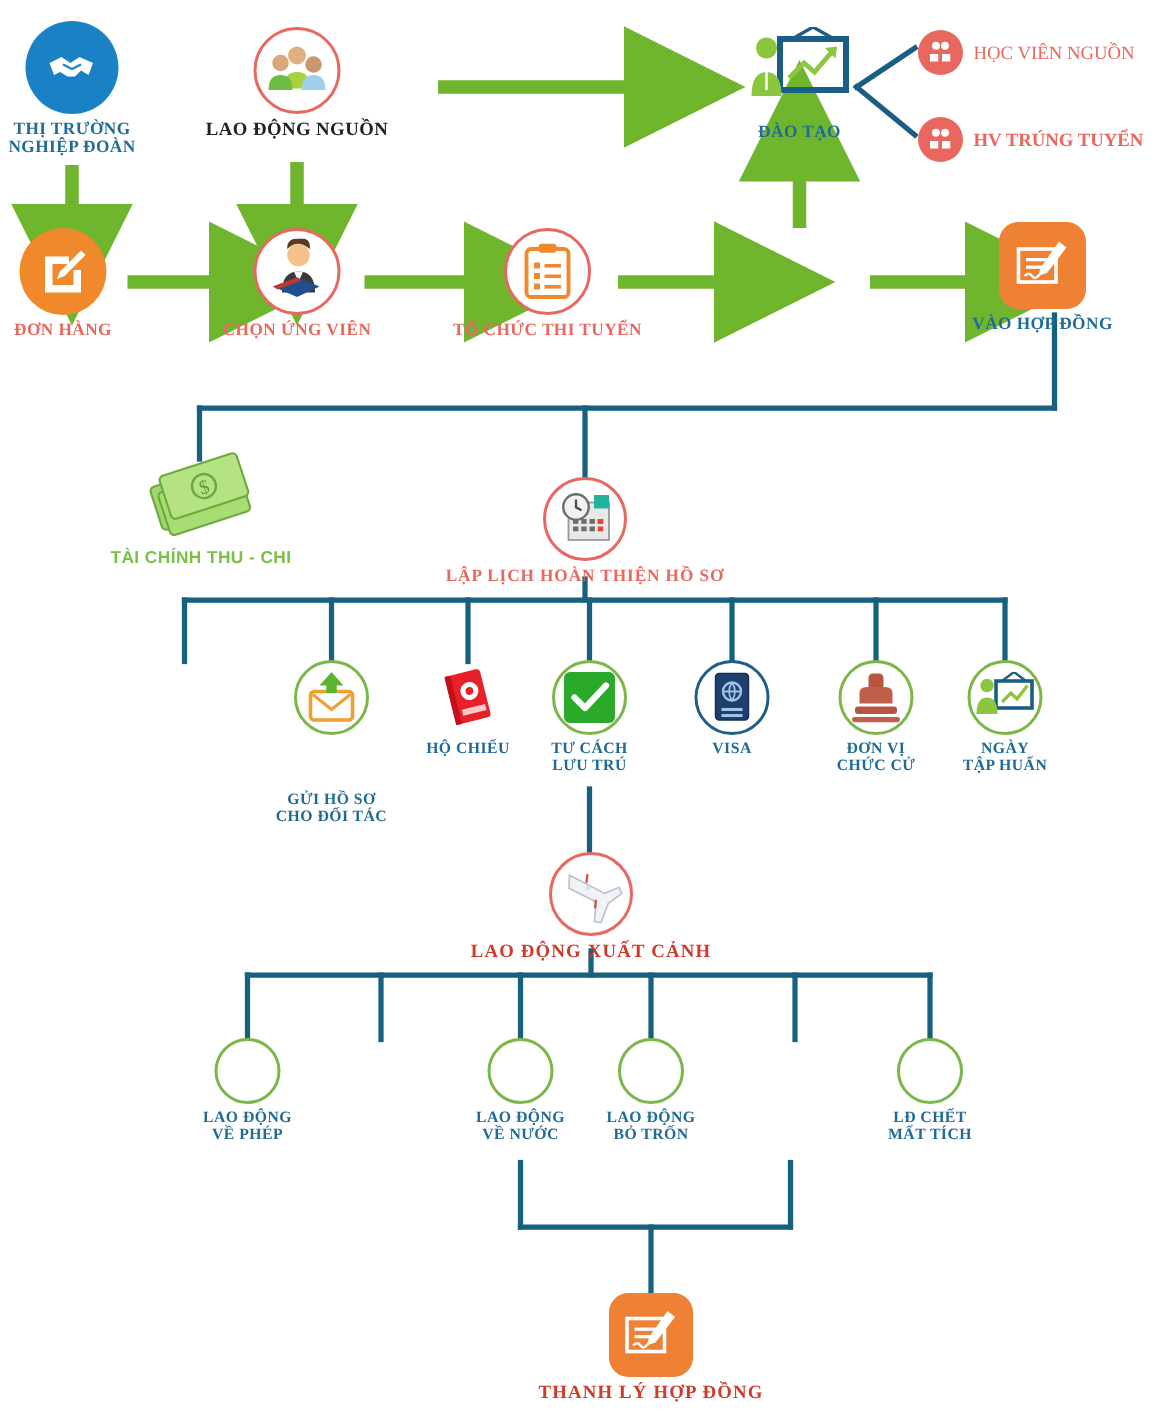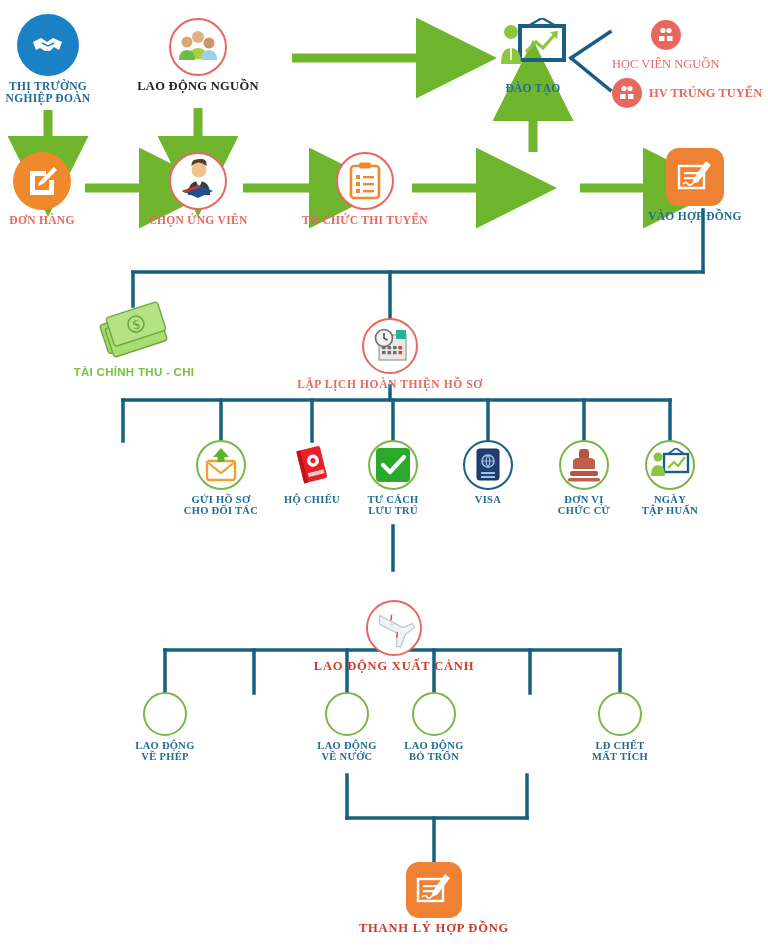--- a/index.html
+++ b/index.html
@@ -174,21 +174,21 @@
         <path d="M28 34 L38 24 L45 30 L58 15" fill="none" stroke="#8cc63f" stroke-width="3.2"></path>
         <path d="M52 14 L60 13 L59 21 Z" fill="#8cc63f"></path>
         <circle cx="13" cy="14" r="7" fill="#8cc63f"></circle>
         <path d="M3 46 q0-16 10-16 q10 0 10 16 z" fill="#8cc63f"></path>
         <path d="M13 30 l0 12" stroke="#fff" stroke-width="1.6"></path>
       </svg>
     </div>
     <div class="cap blue sz11">ĐÀO TẠO</div>
   </div>
 
-  <div style="position:absolute; left:612px; top:20px; display:flex; align-items:center; gap:7px;flex-direction:column;">
+  <div style="position:absolute; left:612px; top:20px; display:flex; align-items:center; gap:7px;">
     <div class="disc" style="width:30px;height:30px;background:#e8685f;">
       <svg class="gi" width="20" height="20" viewBox="0 0 20 20">
         <circle cx="7" cy="5.5" r="2.6" fill="#fff"></circle>
           <circle cx="13" cy="5.5" r="2.6" fill="#fff"></circle>
         <rect x="3" y="11" width="5.5" height="5" fill="#fff"></rect>
           <rect x="11" y="11" width="5.5" height="5" fill="#fff"></rect>
       </svg>
     </div>
     <div class="cap red sz12" style="white-space:nowrap;">HỌC VIÊN NGUỒN</div>
   </div>
@@ -291,21 +291,21 @@
         <rect x="28.5" y="25" width="3.6" height="3.2" fill="#e0452f"></rect>
         <rect x="28.5" y="20" width="3.6" height="3.2" fill="#e0452f"></rect>
         <circle cx="14" cy="12" r="8.5" fill="#f2f2f2" stroke="#6d6d6d" stroke-width="1.6"></circle>
         <path d="M14 7 v5.2 l3.6 2" stroke="#4a4a4a" stroke-width="1.5" fill="none"></path>
       </svg>
     </div>
     <div class="cap red sz11" style="letter-spacing:.6px;">LẬP LỊCH HOÀN THIỆN HỒ SƠ</div>
   </div>
 
 
-  <div class="node" style="left:221px; top:440px; width:96px; margin-left:-48px;">
+  <div class="node" style="left:221px; top:440px; width:96px; margin-left:-48px;gap:34px;">
     <div class="ring ring-green" style="width:50px;height:50px;">
       <svg class="gi" width="36" height="36" viewBox="0 0 36 36">
         <rect x="4" y="14" width="28" height="19" rx="2.5" fill="none" stroke="#f0a030" stroke-width="2.4"></rect>
         <path d="M5.5 16 L18 26 L30.5 16" fill="none" stroke="#f0a030" stroke-width="2.2"></path>
         <path d="M18 1 L26 10 L21.5 10 L21.5 15 L14.5 15 L14.5 10 L10 10 Z" fill="#5cb531"></path>
       </svg>
     </div>
     <div class="cap blue sz10">GỬI HỒ SƠ
 CHO ĐỐI TÁC</div>
   </div>
@@ -370,21 +370,21 @@
         <path d="M18 6 L26 0 L34 6" fill="none" stroke="#1a5e85" stroke-width="1.6"></path>
         <path d="M18 20 L24 14 L28 18 L35 9" fill="none" stroke="#8cc63f" stroke-width="2.2"></path>
         <circle cx="8" cy="9" r="4.5" fill="#8cc63f"></circle>
         <path d="M1 28 q0-11 7-11 q7 0 7 11 z" fill="#8cc63f"></path>
       </svg>
     </div>
     <div class="cap blue sz10">NGÀY
 TẬP HUẤN</div>
   </div>
 
-  <div class="node" style="left:394px; top:600px; width:200px; margin-left:-100px;">
+  <div class="node" style="left:394px; top:568px; width:200px; margin-left:-100px;">
     <div class="ring ring-red" style="width:56px;height:56px;">
       <svg class="gi" width="44" height="44" viewBox="0 0 44 44">
         <g transform="rotate(38 22 22)">
           <path d="M3 21 L29 16 L34 7 L38 9 L35 20 L39 33 L35 35 L28 24 L8 28 Z" fill="#f0f3f6" stroke="#b9c2cc" stroke-width="1.1"></path>
           <circle cx="18" cy="20" r="1.6" fill="#d9dee4"></circle>
           <path d="M12 13 l3 5" stroke="#e0452f" stroke-width="1.4"></path>
           <path d="M30 28 l-3 -5" stroke="#e0452f" stroke-width="1.4"></path>
         </g>
       </svg>
     </div>

